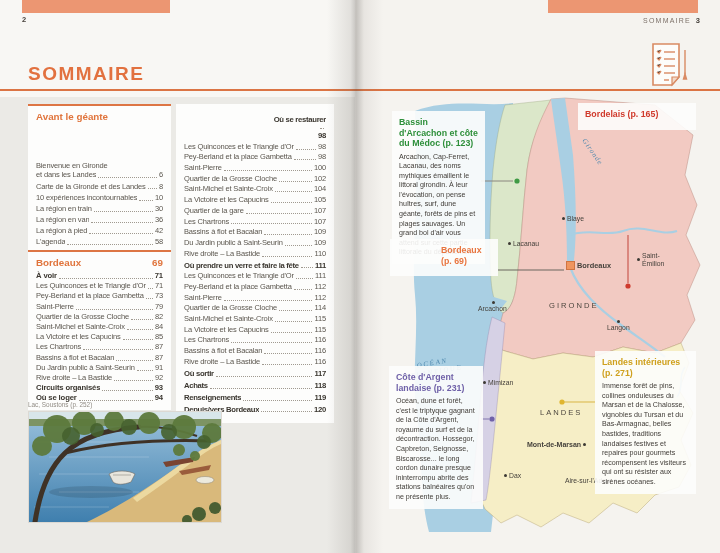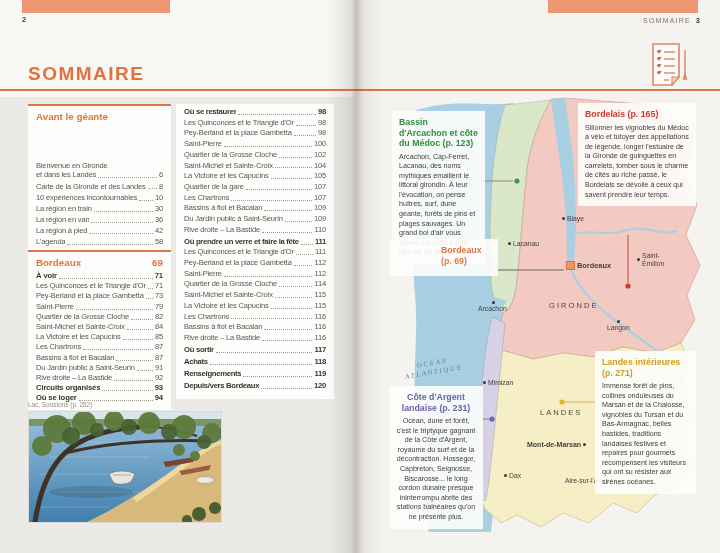--- a/index.html
+++ b/index.html
@@ -30,21 +30,21 @@
   .boxB{left:28px;top:250px;width:143px;border-top:2px solid #dd7544;padding:5px 8px 6px;}
   .colC{left:176px;top:104px;width:158px;padding:3px 8px 8px;}
   .sec-head{display:flex;justify-content:space-between;align-items:baseline;
     color:#e0743c;font-weight:bold;font-size:9.8px;margin-bottom:3px;}
   .toc-row{display:flex;align-items:flex-end;font-size:7.5px;letter-spacing:-0.15px;
     color:#5b564e;line-height:9.4px;margin-bottom:0.8px;}
   .boxA .toc-row{margin-bottom:1.7px;}
   .colC .toc-row{margin-bottom:1.3px;}
   .toc-row.bold{font-weight:bold;color:#3a362f;font-size:7.7px;}
   .colC .toc-row.bold{margin-top:2.5px;letter-spacing:-0.3px;}
-  .colC .toc-row.bold:first-child{margin-top:0;}
+  .colC .toc-row.bold:first-child{margin-top:8px;flex-direction:column;}
   .toc-line1{font-size:7.5px;color:#5b564e;line-height:9.4px;letter-spacing:-0.15px;margin-top:39px;}
   .toc-label{flex:0 1 auto;white-space:nowrap;overflow:hidden;min-width:0;}
   .toc-dots{flex:1 1 4px;min-width:4px;border-bottom:1px dotted #a09a90;margin:0 2px 1.5px;}
   .toc-num{flex:0 0 auto;}
   
   .photo-caption{position:absolute;left:28px;top:401px;font-size:6.4px;color:#918c84;}
   .photo{position:absolute;left:28px;top:411px;width:194px;height:112px;border:1px solid #dcd9d3;box-sizing:border-box;background:#6ea6cc;}
   
   .map-svg{position:absolute;left:355px;top:95px;}
   .town{position:absolute;display:flex;align-items:center;gap:2px;font-size:6.8px;color:#45413b;z-index:20;}
@@ -63,21 +63,21 @@
   
   .callout{position:absolute;background:rgba(253,253,252,.90);padding:6px 7px;z-index:25;
     font-size:7.1px;line-height:9.6px;color:#403c37;box-sizing:border-box;}
   .callout h4{margin:0 0 4px;font-size:8.8px;line-height:10.5px;font-weight:bold;}
   .co-arcachon{left:392px;top:111px;width:93px;}
   .co-arcachon h4{color:#2e8f3a;}
   .co-bordelais{left:578px;top:103px;width:118px;}
   .co-bordelais h4{color:#d03a2c;}
   .co-bordeaux{left:390px;top:239px;width:108px;}
   .co-bordeaux h4{color:#e8753f;margin-left:44px;}
-  .co-cote{left:389px;top:386px;width:94px;text-align:center;}
+  .co-cote{left:389px;top:366px;width:94px;}
   .co-cote h4{color:#6f61a8;}
   .co-landes{left:595px;top:351px;width:101px;}
   .co-landes h4{color:#cfa01d;}
 </style>
 </head>
 <body>
 
 <div class="page-left"></div>
 <div class="page-right"></div>
 <div class="left-panel"></div>
@@ -509,21 +509,20 @@
     <span class="tdot"></span>
     <span>Aire-sur-l'Adour</span>
   </div>
 
 <div class="callout co-arcachon">
   <h4>Bassin d'Arcachon et côte du Médoc (p. 123)</h4>
   <div>Arcachon, Cap-Ferret, Lacanau, des noms mythiques émaillent le littoral girondin. À leur l'évocation, on pense huîtres, surf, dune géante, forêts de pins et plages sauvages. Un grand bol d'air vous attend sur cette partie littorale du département.</div>
 </div>
 <div class="callout co-bordelais">
   <h4>Bordelais (p. 165)</h4>
-  <div>Sillonner les vignobles du Médoc à vélo et tutoyer des appellations de légende, longer l'estuaire de la Gironde de guinguettes en carrelets, tomber sous le charme de cités au riche passé, le Bordelais se dévoile à ceux qui savent prendre leur temps.</div>
 </div>
 <div class="callout co-bordeaux">
   <h4>Bordeaux (p. 69)</h4>
 </div>
 <div class="callout co-cote">
   <h4>Côte d'Argent landaise (p. 231)</h4>
   <div>Océan, dune et forêt, c'est le triptyque gagnant de la Côte d'Argent, royaume du surf et de la décontraction. Hossegor, Capbreton, Seignosse, Biscarosse... le long cordon dunaire presque ininterrompu abrite des stations balnéaires qu'on ne présente plus.</div>
 </div>
 <div class="callout co-landes">
   <h4>Landes intérieures (p. 271)</h4>

